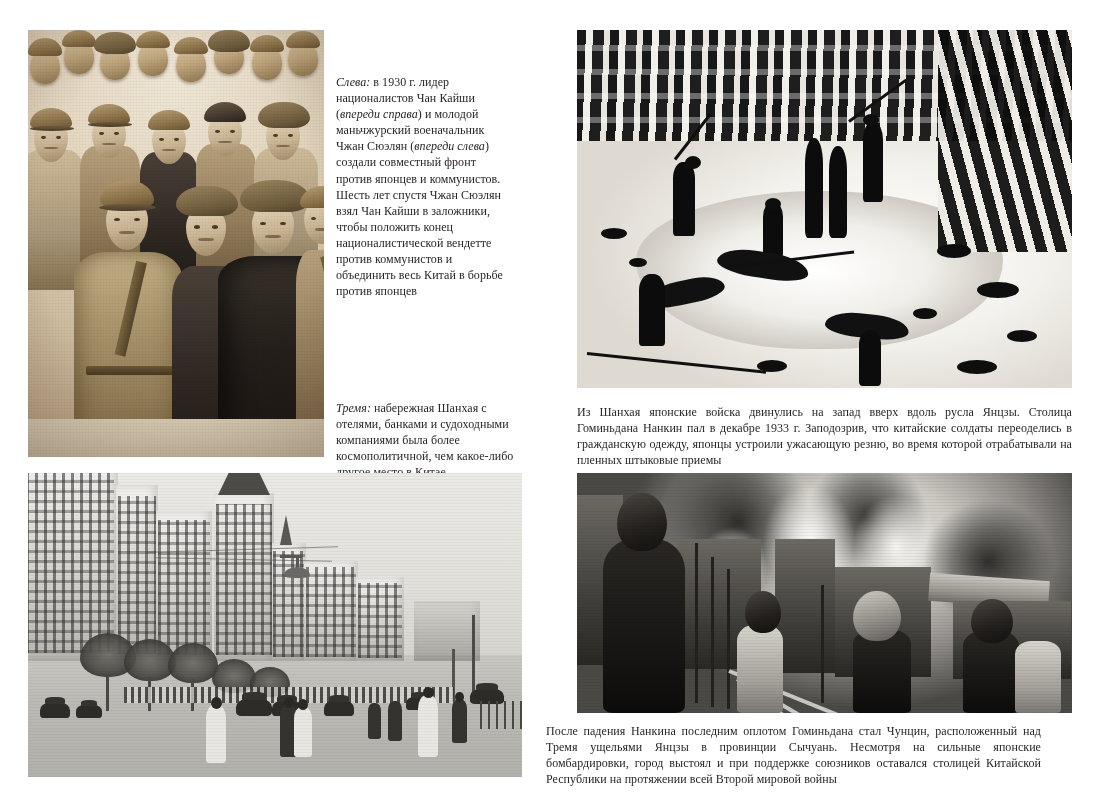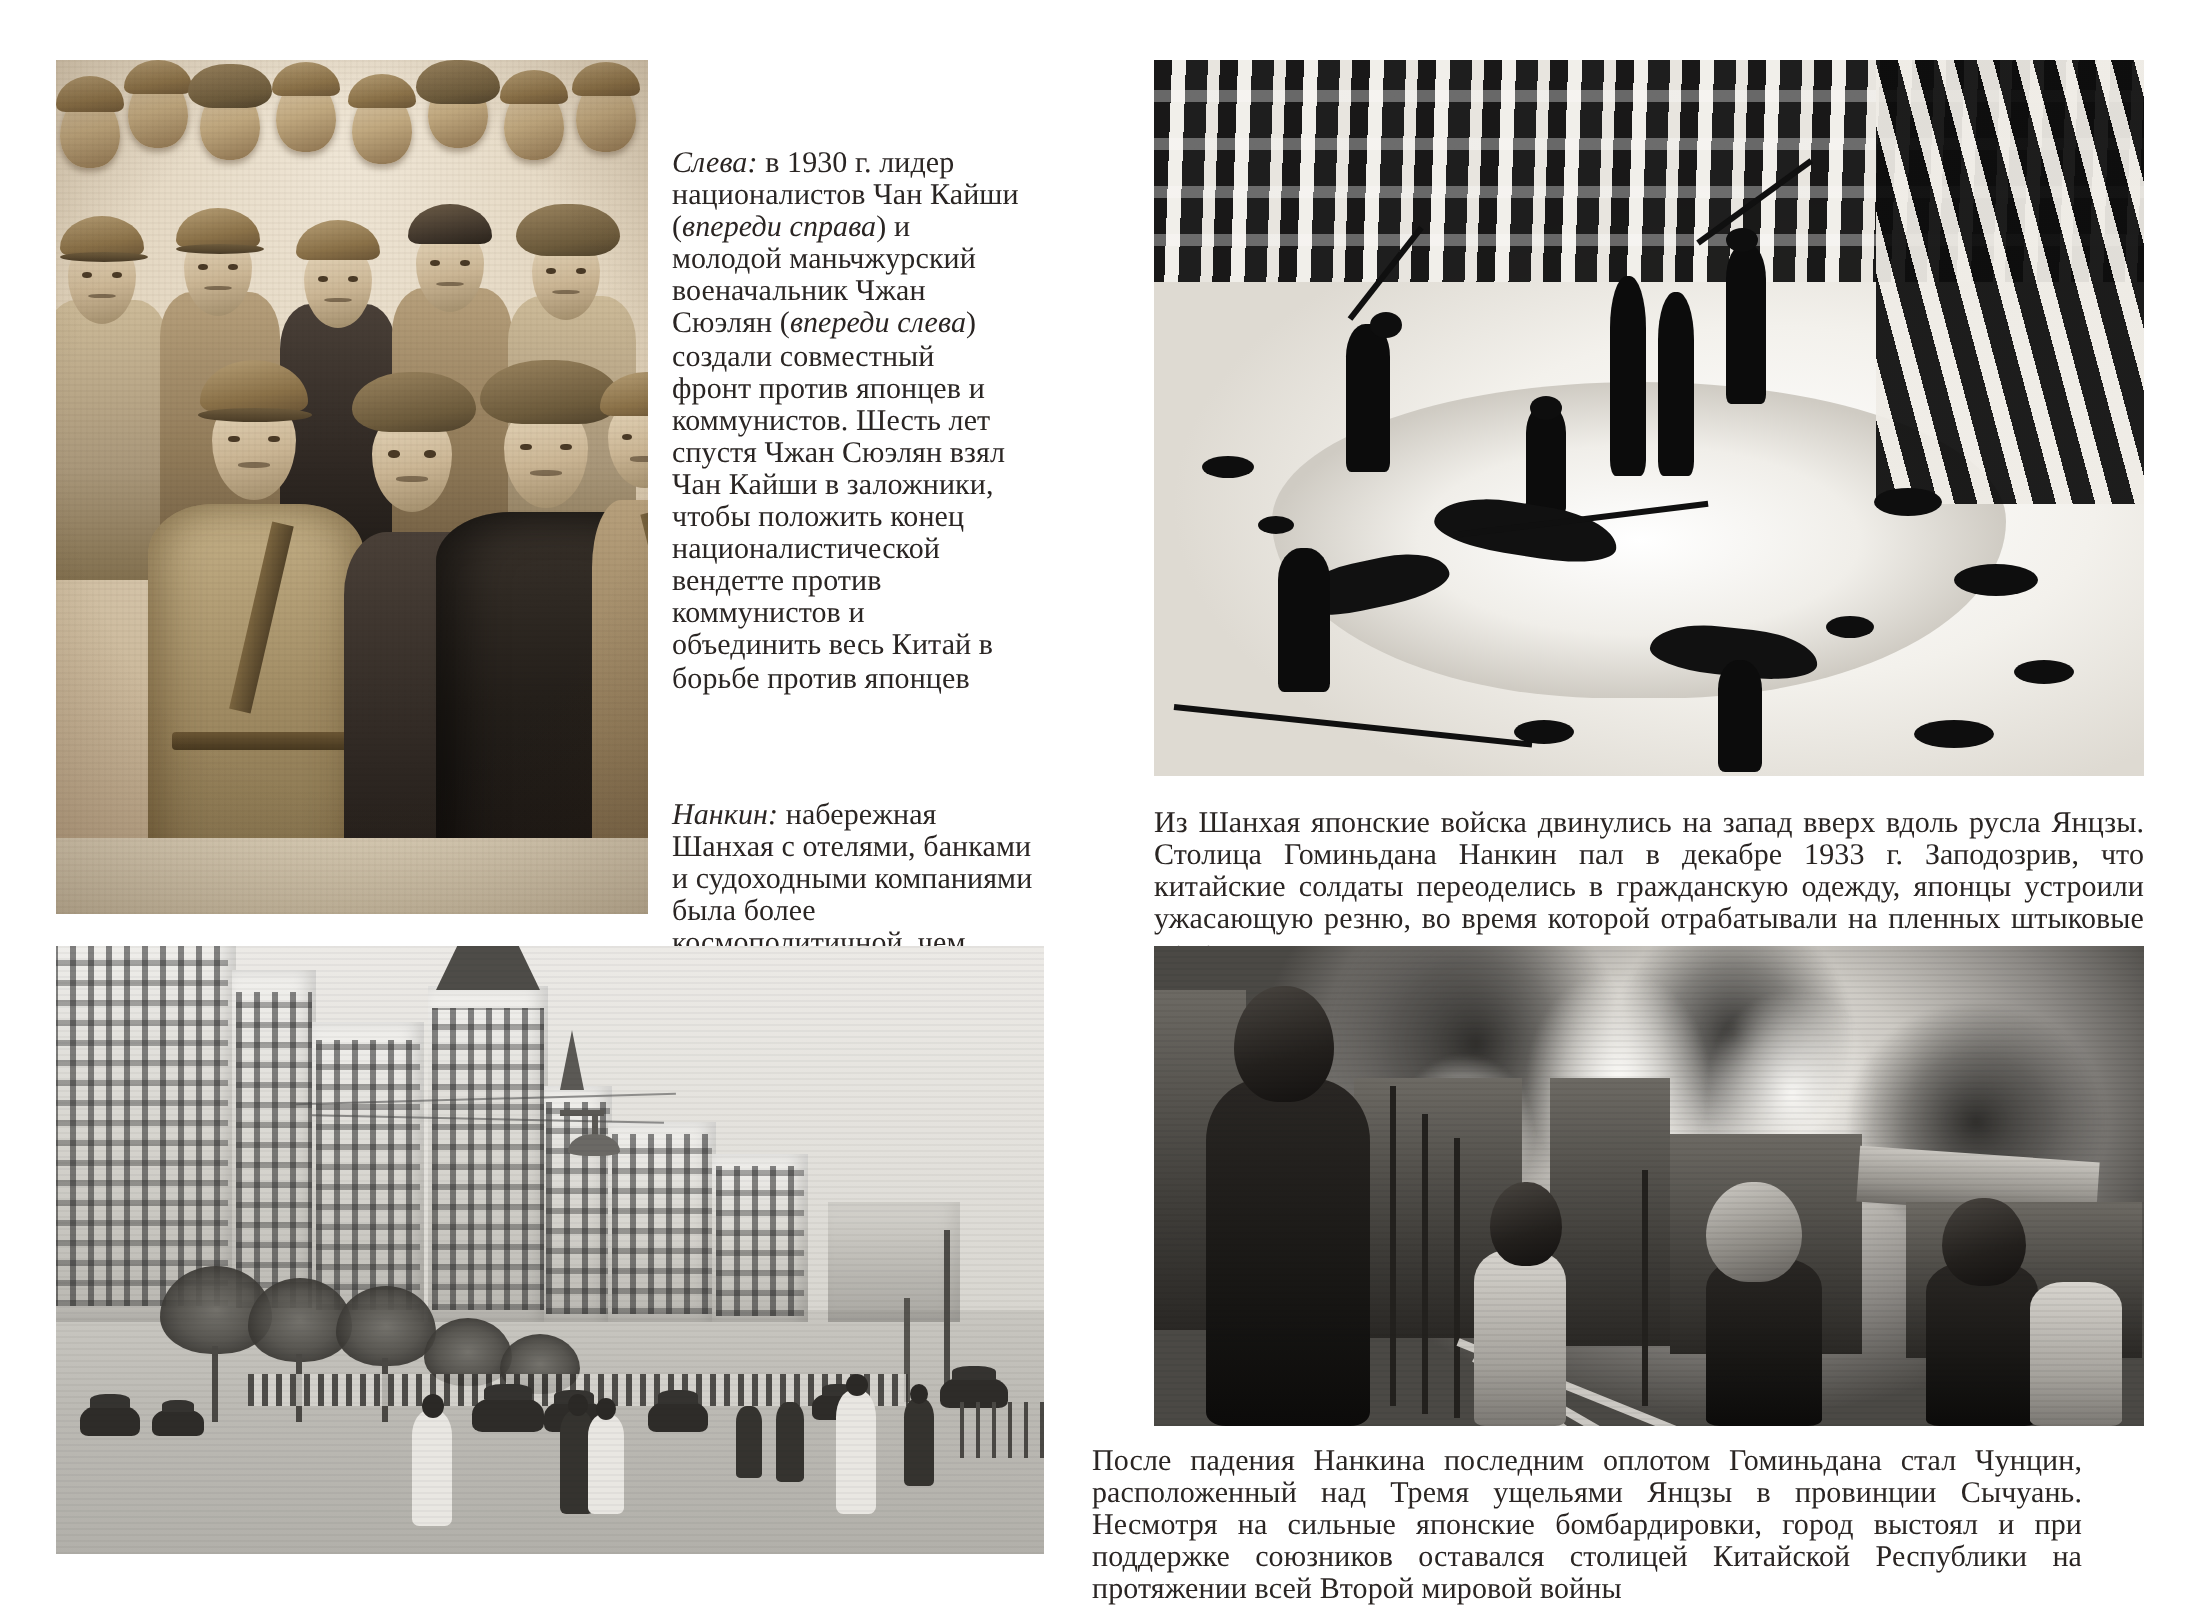--- a/index.html
+++ b/index.html
@@ -16,21 +16,21 @@
     color: #231f1e;
   }
 
   .page { position: absolute; inset: 0; }
 
   
   .caption {
     position: absolute;
     font-family: "Liberation Serif", "DejaVu Serif", serif;
     color: #2a2523;
-    font-size: 15px;
+    font-size: 12px;
     line-height: 16.1px;
     letter-spacing: 0.05px;
   }
   .caption.ragged { text-align: left; }
   .caption.just { text-align: justify; text-justify: inter-word; }
   .caption .lead { font-style: italic; }
   .caption .em { font-style: italic; }
 
   
   .photo {
@@ -394,21 +394,21 @@
     <div class="ground"></div>
     <div class="inner sepia-grain"></div>
     <div class="inner sepia-vig"></div>
   </div>
 
   <div class="caption ragged" style="left:336px; top:74px; width:174px;">
     <span class="lead">Слева:</span><span> в 1930 г. лидер националистов Чан Кайши (<span class="em">впереди справа</span>) и молодой маньчжурский военачальник Чжан Сюэлян (<span class="em">впереди слева</span>) создали совместный фронт против японцев и коммунистов. Шесть лет спустя Чжан Сюэлян взял Чан Кайши в заложники, чтобы положить конец националистической вендетте против коммунистов и объединить весь Китай в борьбе против японцев</span>
   </div>
 
   <div class="caption ragged" style="left:336px; top:400px; width:186px;">
-    <span class="lead">Нанкин:</span><span> набережная Шанхая с отелями, банками и судоходными компаниями была более космополитичной, чем какое-либо другое место в Китае</span>
+    <span class="lead">Тремя:</span><span> набережная Шанхая с отелями, банками и судоходными компаниями была более космополитичной, чем какое-либо другое место в Китае</span>
   </div>
 
   <div class="photo bund" style="left:28px; top:473px; width:494px; height:304px;">
     <div class="sky"></div>
     <div class="road"></div>
 
     <div class="bld" style="left:-6px; bottom:38%; width:96px; height:200px;">
       <div class="win"></div>
     </div>
 

